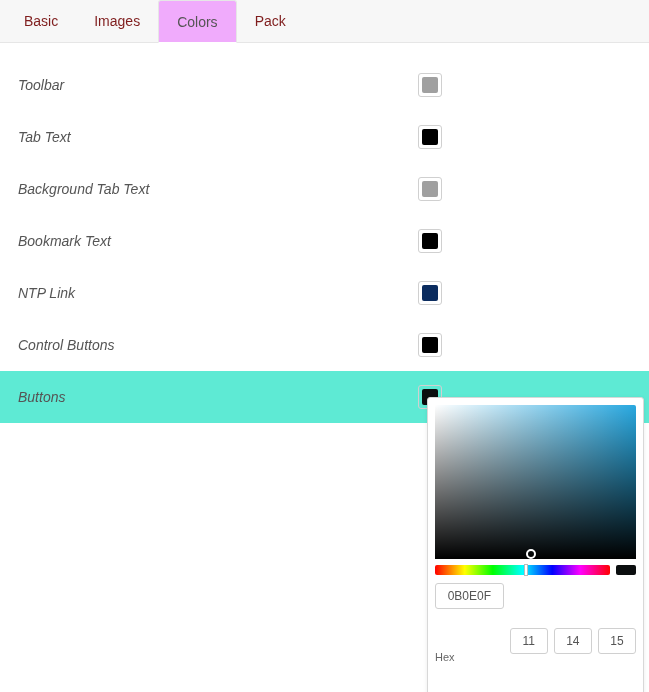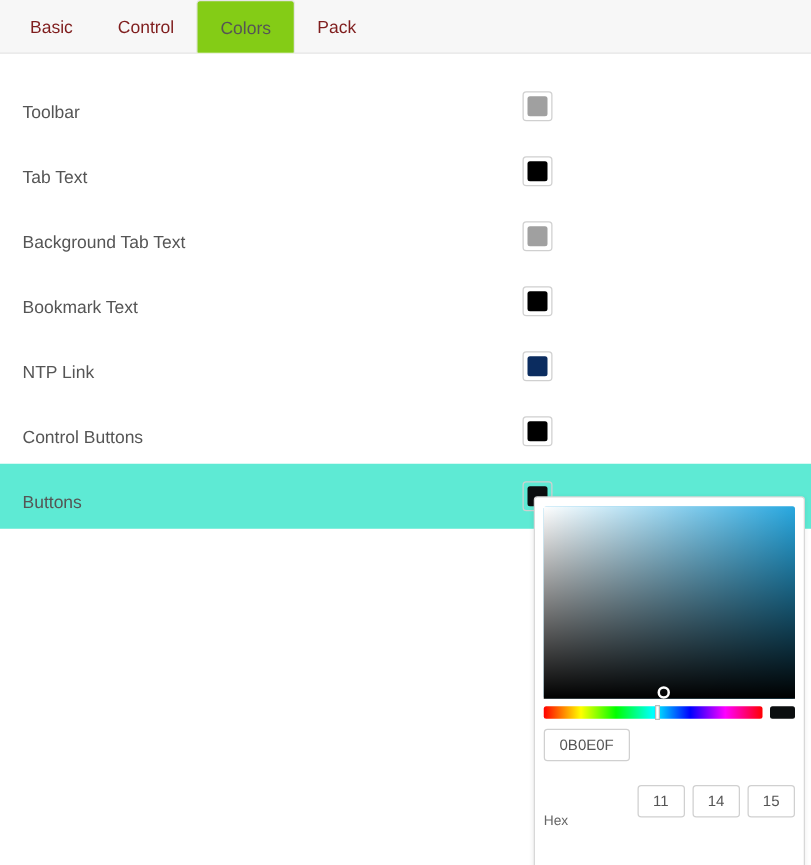--- a/index.html
+++ b/index.html
@@ -17,32 +17,33 @@
     background: #f7f7f7;
     border-bottom: 1px solid #e6e6e6;
     padding-left: 6px;
   }
   .tab {
     padding: 13px 18px 12px;
     color: #7f1d1d;
     cursor: pointer;
   }
   .tab.active {
-    background: #84cc16;
+    background: #f0abfc;
     border: 1px solid #e6e6e6;
     border-bottom: 1px solid #fff;
     border-radius: 3px 3px 0 0;
     margin-bottom: -1px;
     color: #555;
   }
   .rows { padding-top: 16px; }
   .row {
     display: flex;
-    align-items: flex-end;
+    align-items: center;
     padding: 14px 18px;
+    font-style: italic;
   }
   .row.active {
     background: #5eead4;
   }
   .row-label { flex: 0 0 400px; }
   .swatch-box {
     width: 24px; height: 24px;
     border: 1px solid #d0d0d0;
     border-radius: 3px;
     display: flex; align-items: center; justify-content: center;
@@ -150,21 +151,21 @@
   }
   .pal-sw.bordered {
     border: 1px solid #d0d0d0;
   }
 </style>
 </head>
 <body>
 
 <div class="tabs-bar">
     <div class="tab">Basic</div>
-    <div class="tab">Control</div>
+    <div class="tab">Images</div>
     <div class="tab active">Colors</div>
     <div class="tab">Pack</div>
   </div>
 <div class="rows">
     <div class="row">
       <div class="row-label">Toolbar</div>
       <div class="swatch-box">
         <div class="swatch-inner" style="background: rgb(160, 160, 160);"></div>
       </div>
     </div>

